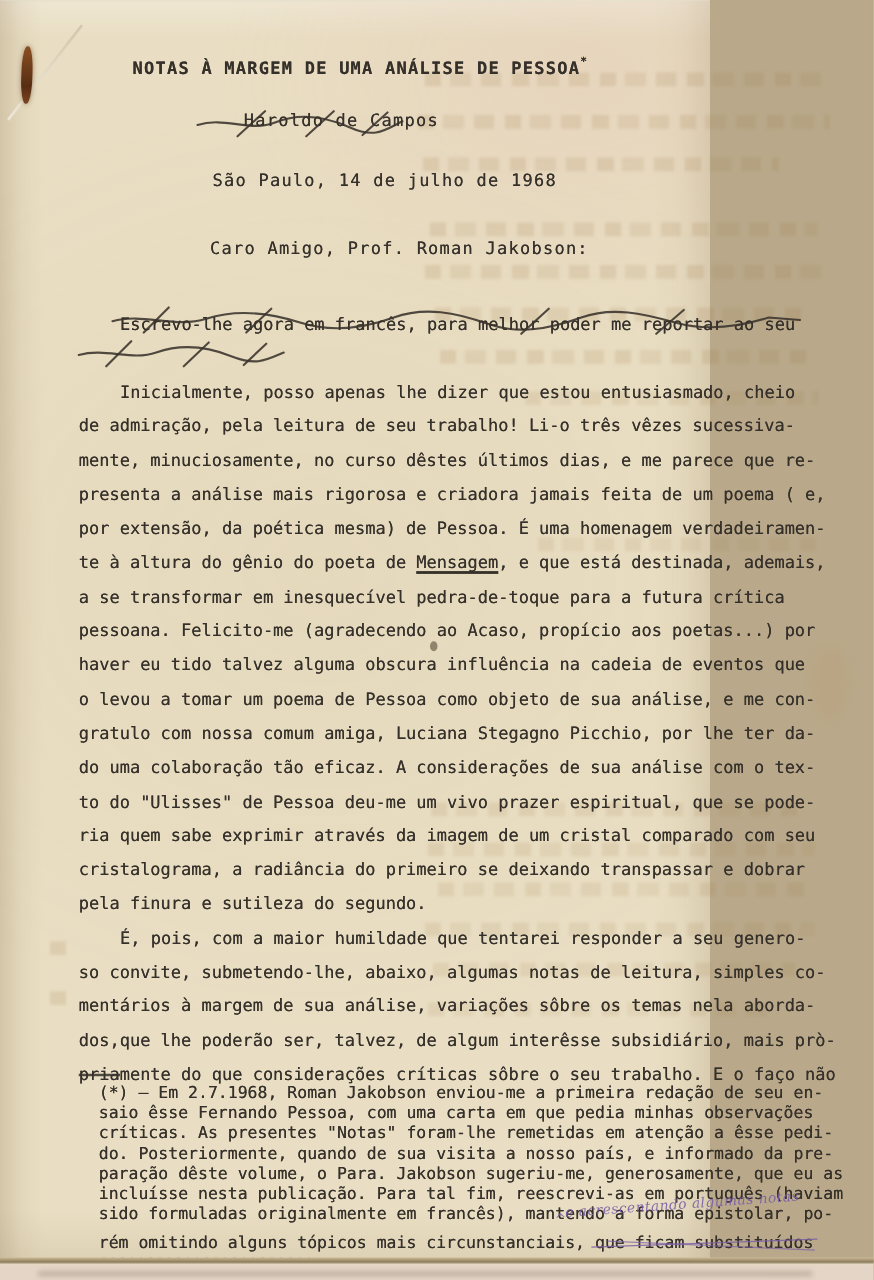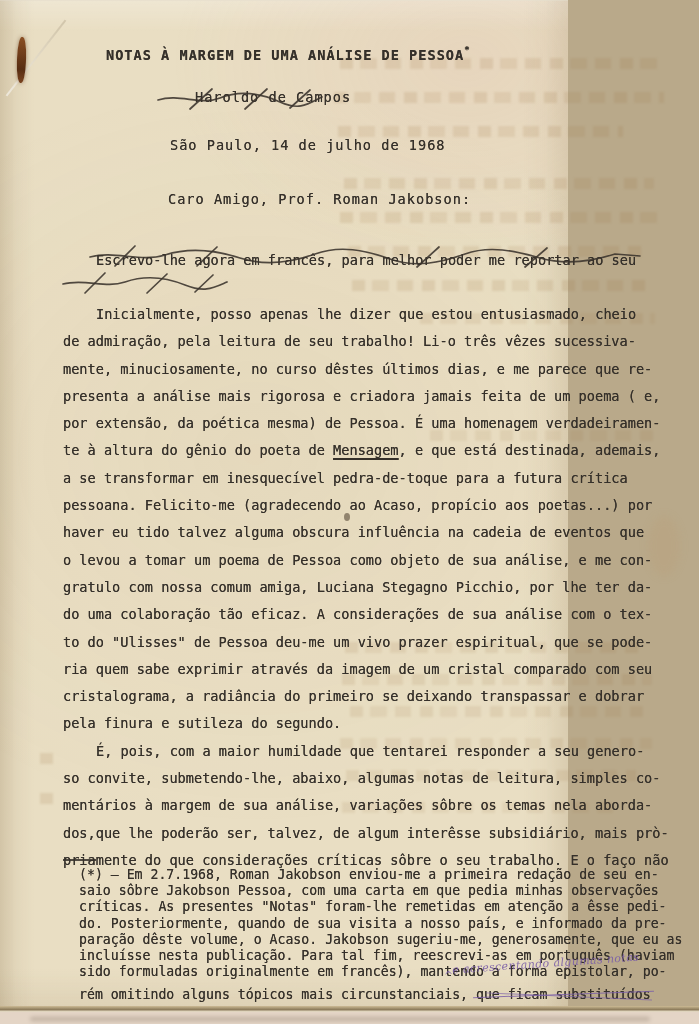--- a/index.html
+++ b/index.html
@@ -149,24 +149,24 @@
     <div class="line indent">É, pois, com a maior humildade que tentarei responder a seu genero-</div>
     <div class="line">so convite, submetendo-lhe, abaixo, algumas notas de leitura, simples co-</div>
     <div class="line">mentários à margem de sua análise, variações sôbre os temas nela aborda-</div>
     <div class="line">dos,que lhe poderão ser, talvez, de algum interêsse subsidiário, mais prò-</div>
     <div class="line">priamente do que considerações críticas sôbre o seu trabalho. E o faço não</div>
   </div>
 
   <div class="fn-sep"></div>
   <div class="block fn-block" style="left:63px;top:866px;margin-left:16px;">
     <div class="line">(*) — Em 2.7.1968, Roman Jakobson enviou-me a primeira redação de seu en-</div>
-    <div class="line">saio sôbre Jakobson Pessoa, com uma carta em que pedia minhas observações</div>
+    <div class="line">saio êsse Fernando Pessoa, com uma carta em que pedia minhas observações</div>
     <div class="line">críticas. As presentes "Notas" foram-lhe remetidas em atenção a êsse pedi-</div>
     <div class="line">do. Posteriormente, quando de sua visita a nosso país, e informado da pre-</div>
-    <div class="line">paração dêste volume, o Acaso. Jakobson sugeriu-me, generosamente, que eu as</div>
+    <div class="line">paração dêste volume, o Para. Jakobson sugeriu-me, generosamente, que eu as</div>
     <div class="line">incluísse nesta publicação. Para tal fim, reescrevi-as em português (haviam</div>
     <div class="line">sido formuladas originalmente em francês), mantendo a forma epistolar, po-</div>
     <div class="line" style="margin-top:7px;">
       <span>rém omitindo alguns tópicos mais circunstanciais, </span><span class="fn-strike">que ficam substituídos</span>
     </div>
     <div class="line" style="margin-top:3px;">
       <span class="scribble">por linhas pontilhadas</span><span>. Reproduzo-as pelo eventual interêsse que possam o-</span>
     </div>
   </div>
 

